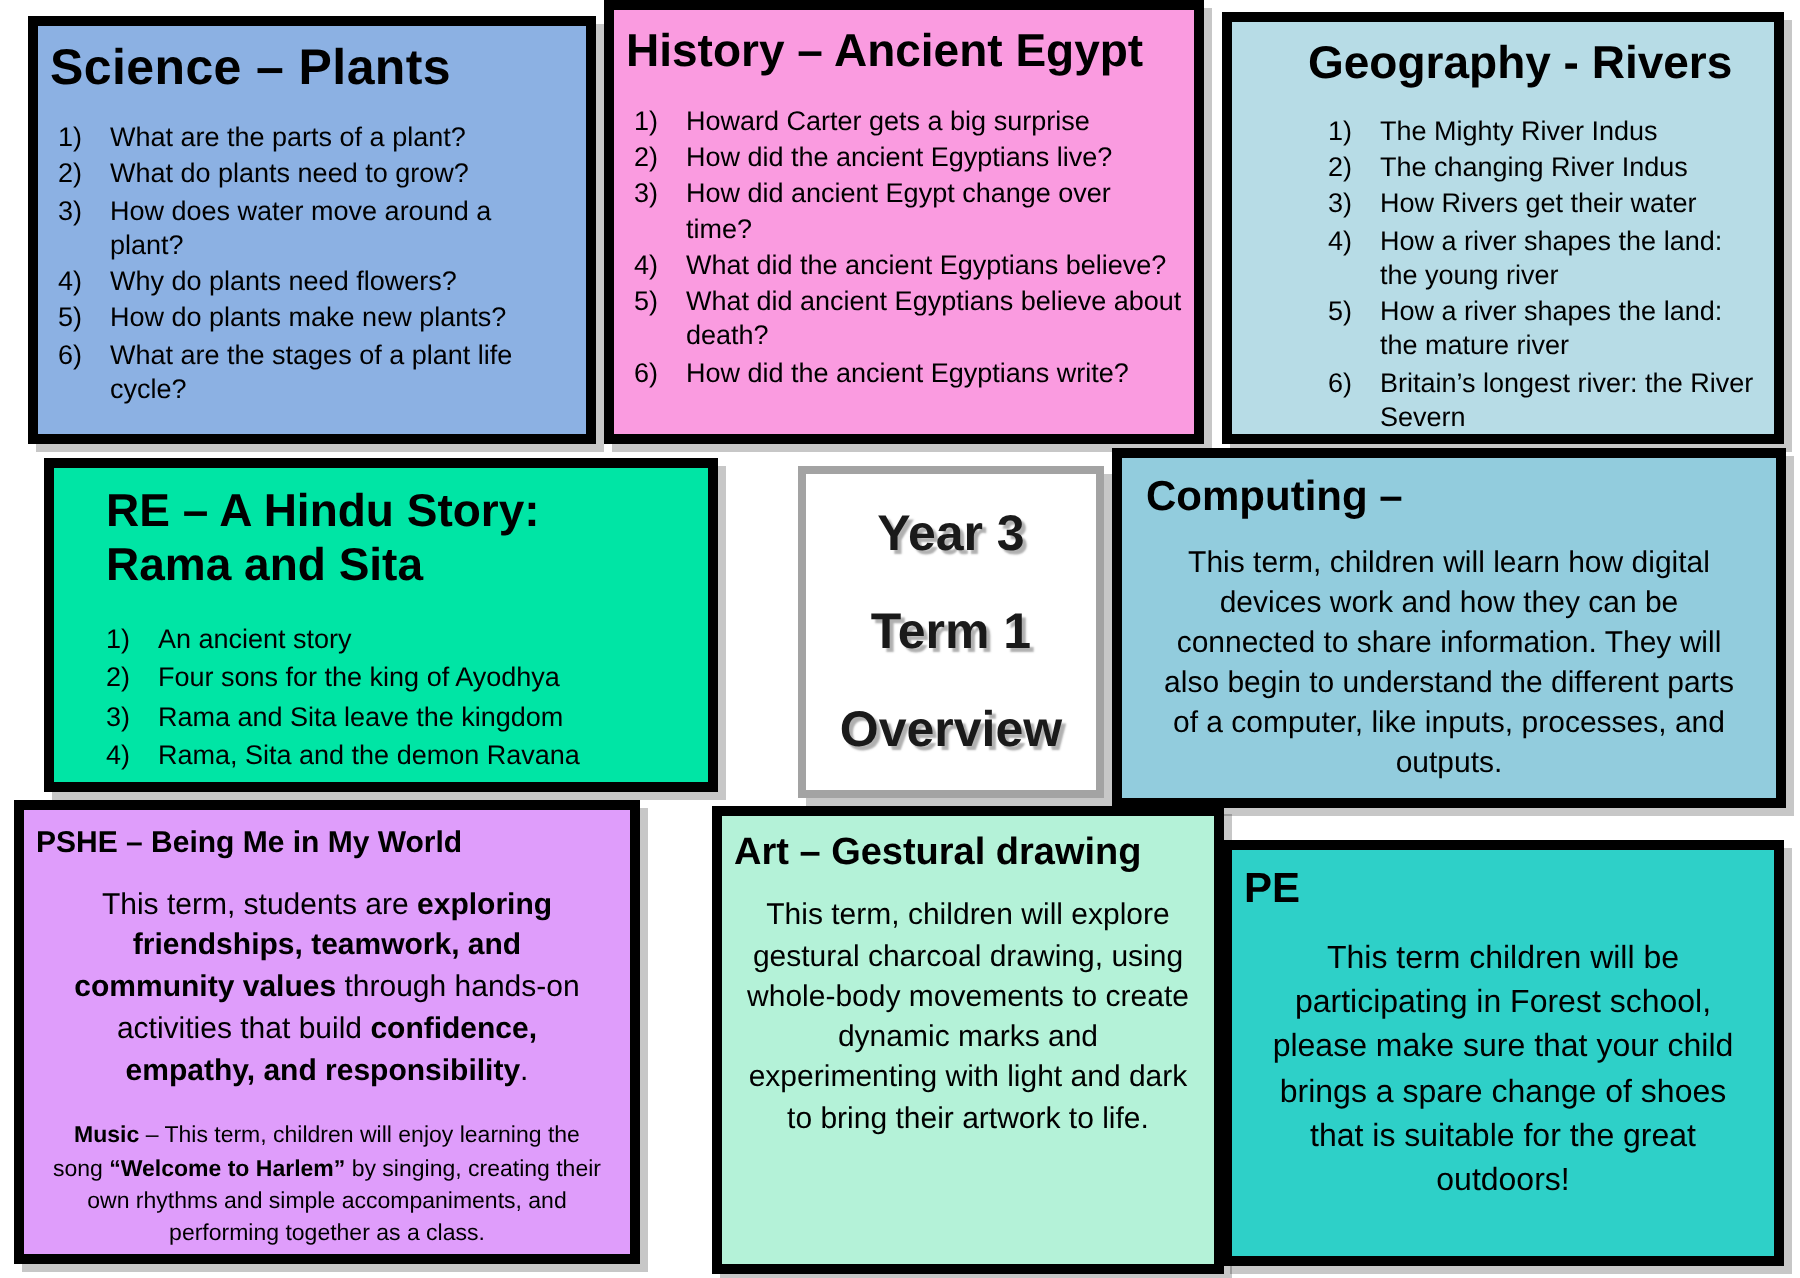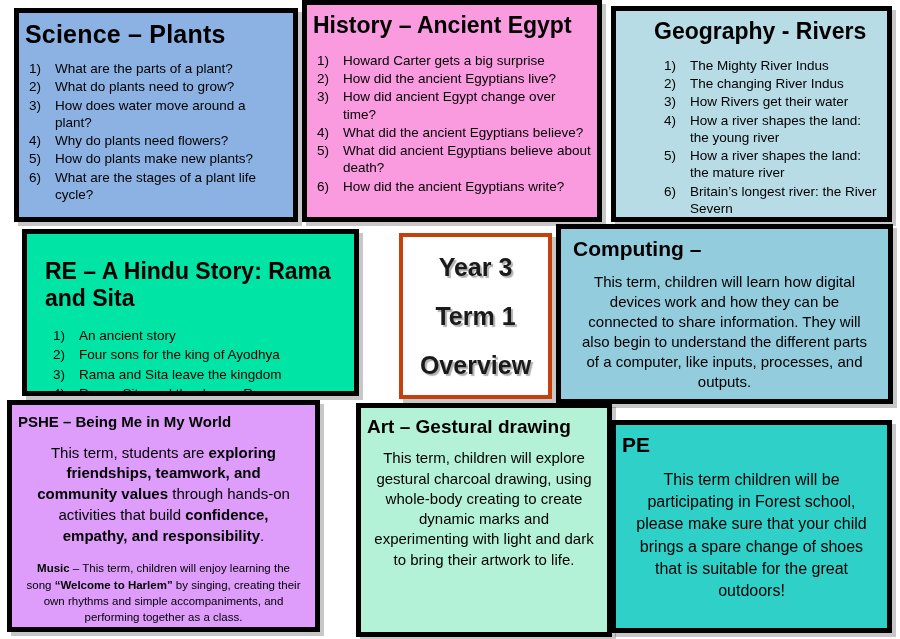--- a/index.html
+++ b/index.html
@@ -82,29 +82,29 @@
     padding-left: 32px;
   }
   #geography-box .box-title { font-size: 23px; padding: 8px 6px 0; }
   #geography-box .box-body { font-size: 13.5px; padding: 12px 6px 0 12px; }
 
   
   #re-box {
     left: 22px; top: 229px; width: 337px; height: 167px;
     background: #00E5A5;
   }
-  #re-box .box-title { font-size: 23px; padding: 8px 18px 0; line-height: 1.18; margin-top: 16px; }
+  #re-box .box-title { font-size: 23px; padding: 8px 26px 0; line-height: 1.18; }
   #re-box .box-body { font-size: 13.5px; padding: 14px 6px 0 22px; }
   #re-box ol.qlist li { margin-bottom: 0px; line-height: 1.42; }
 
   
   #overview-box {
     left: 399px; top: 233px; width: 153px; height: 166px;
     background: #FFFFFF;
-    border: 4px solid #c2410c;
+    border: 4px solid #a3a3a3;
     box-shadow: 4px 4px 0 rgba(0,0,0,0.22);
     display: flex;
     flex-direction: column;
     justify-content: flex-start;
     align-items: center;
     padding-top: 16px;
   }
   #overview-box .ov-line {
     font-size: 25px;
     font-weight: bold;
@@ -220,21 +220,21 @@
   </div>
 
   <div class="box" id="pshe-box">
     <div class="box-title">PSHE – Being Me in My World</div>
     <div class="box-body"><span>This term, students are </span><b>exploring friendships, teamwork, and community values</b><span> through hands-on activities that build </span><b>confidence, empathy, and responsibility</b><span>.</span></div>
     <div class="music"><b>Music</b><span> – This term, children will enjoy learning the song </span><b>“Welcome to Harlem”</b><span> by singing, creating their own rhythms and simple accompaniments, and performing together as a class.</span></div>
   </div>
 
   <div class="box" id="art-box">
     <div class="box-title">Art – Gestural drawing</div>
-    <div class="box-body">This term, children will explore gestural charcoal drawing, using whole-body creating to create dynamic marks and experimenting with light and dark to bring their artwork to life.</div>
+    <div class="box-body">This term, children will explore gestural charcoal drawing, using whole-body movements to create dynamic marks and experimenting with light and dark to bring their artwork to life.</div>
   </div>
 
   <div class="box" id="pe-box">
     <div class="box-title">PE</div>
     <div class="box-body">This term children will be participating in Forest school, please make sure that your child brings a spare change of shoes that is suitable for the great outdoors!</div>
   </div>
 
 </div>
 
 </body></html>

